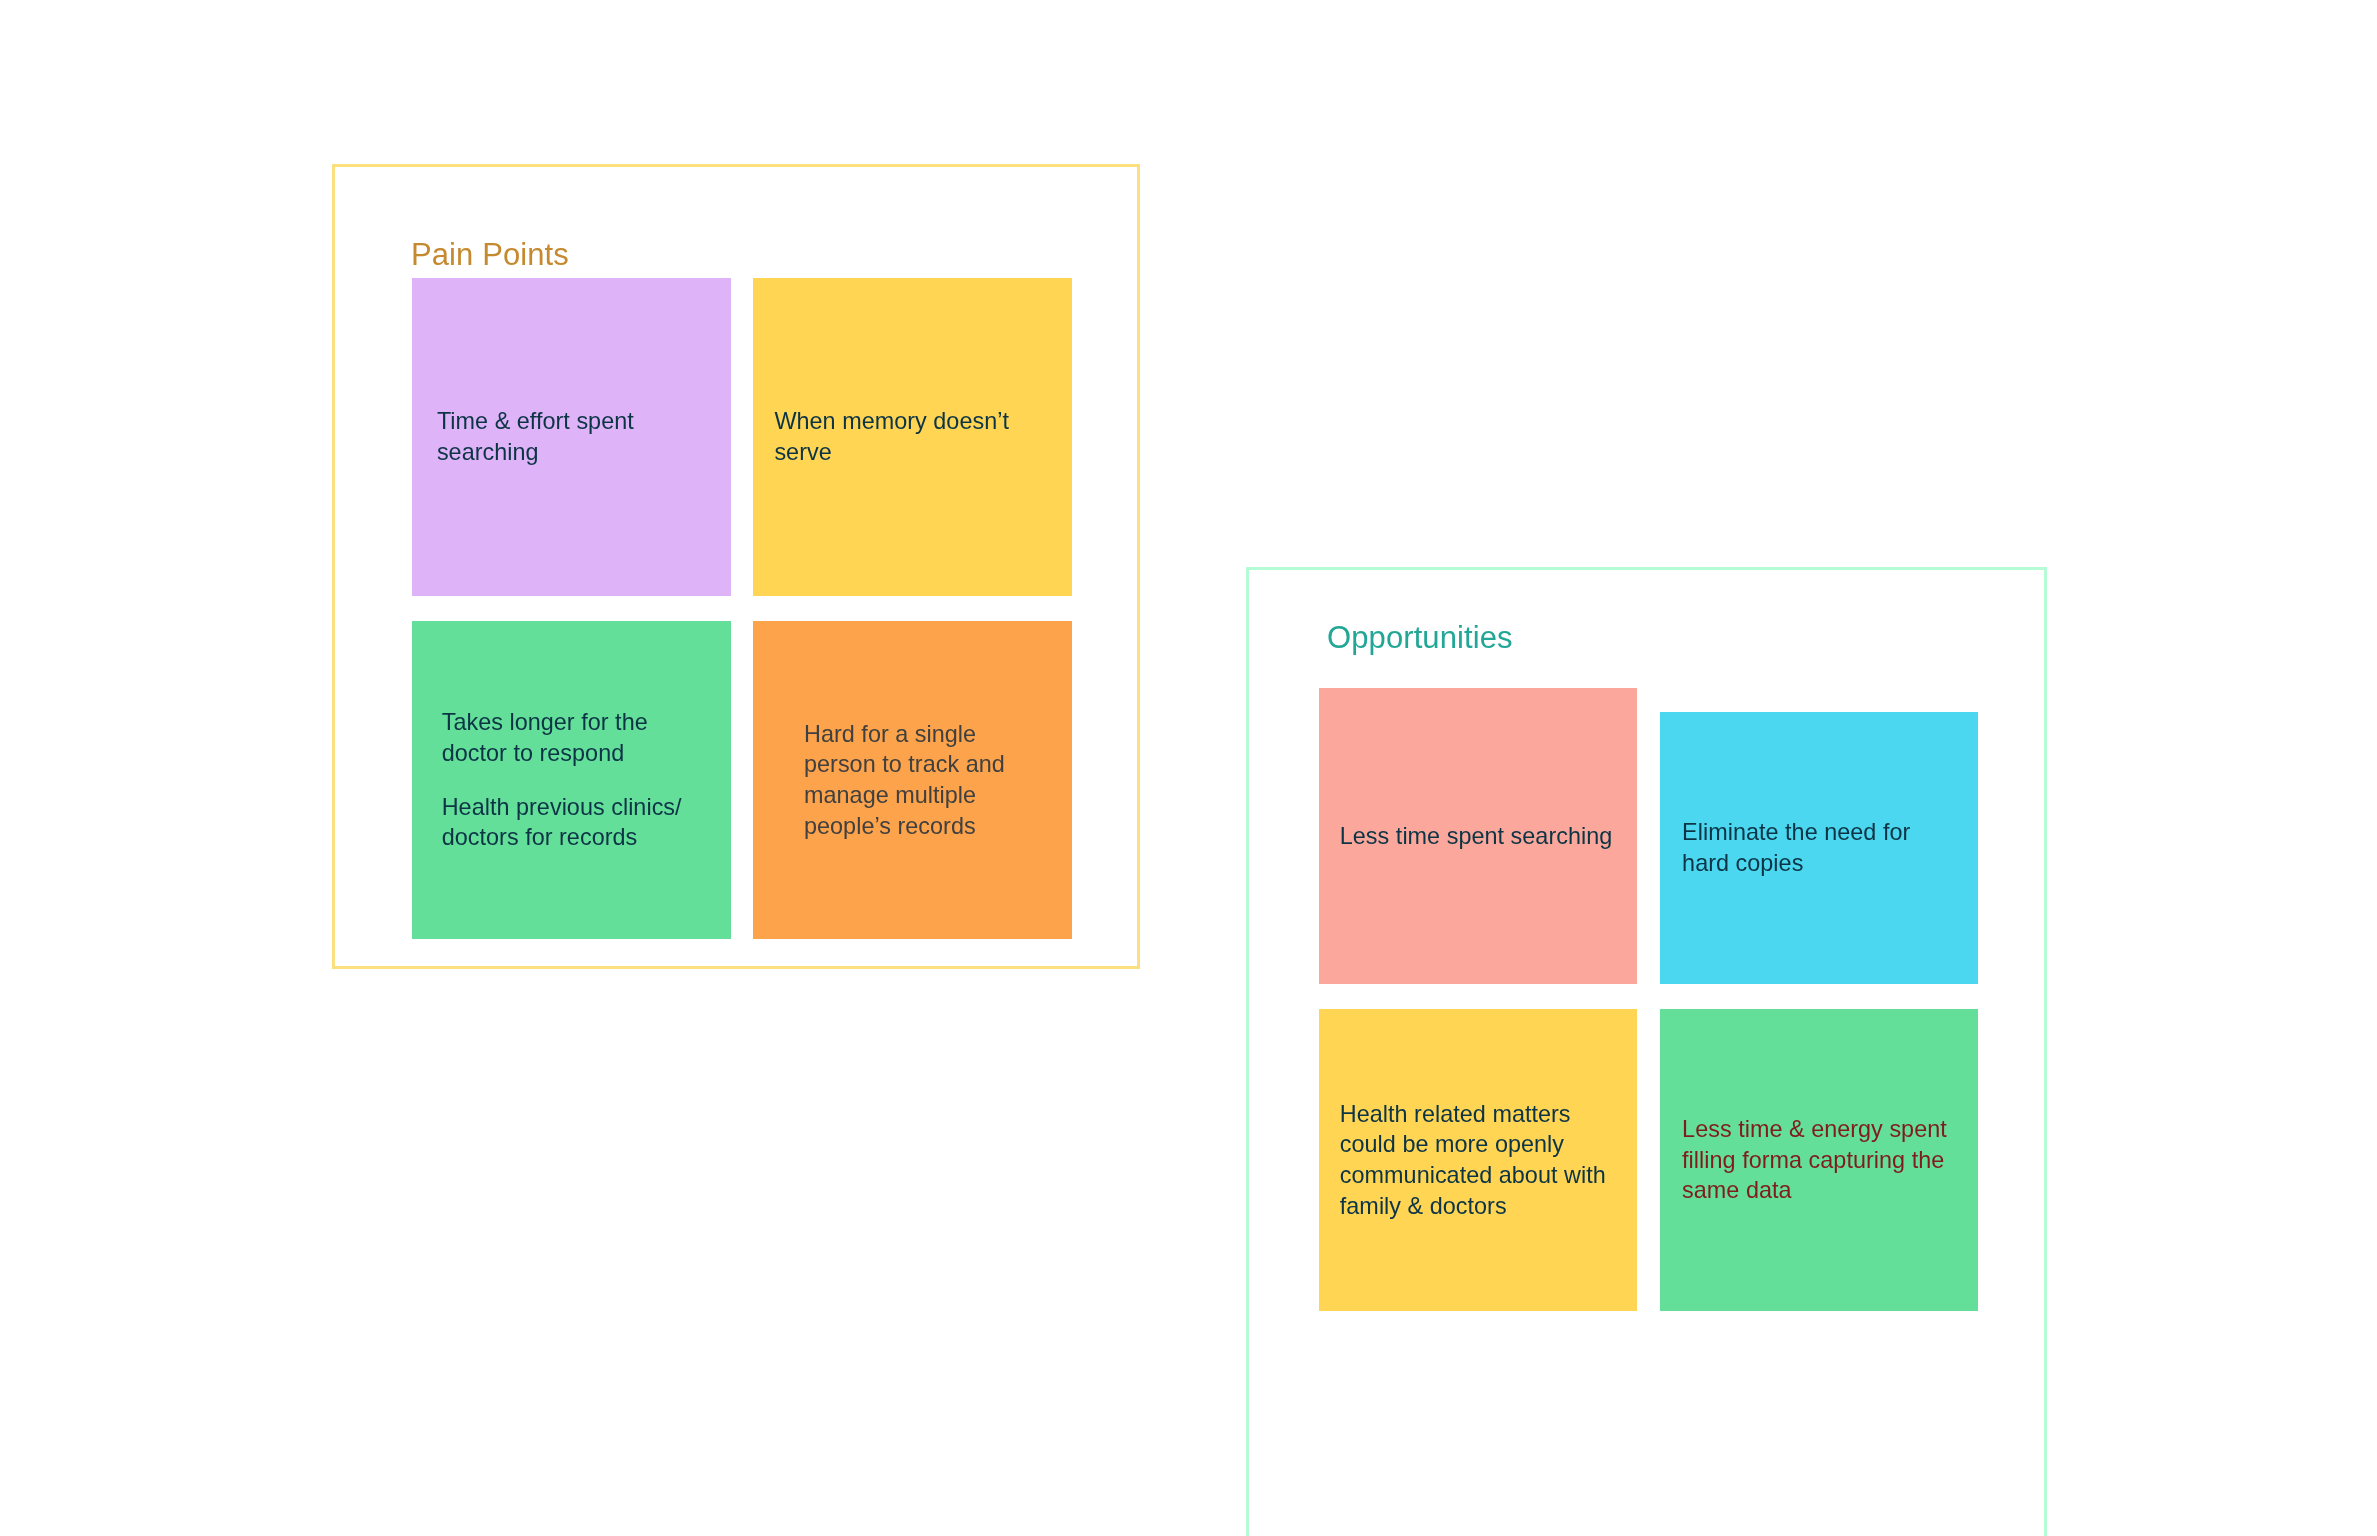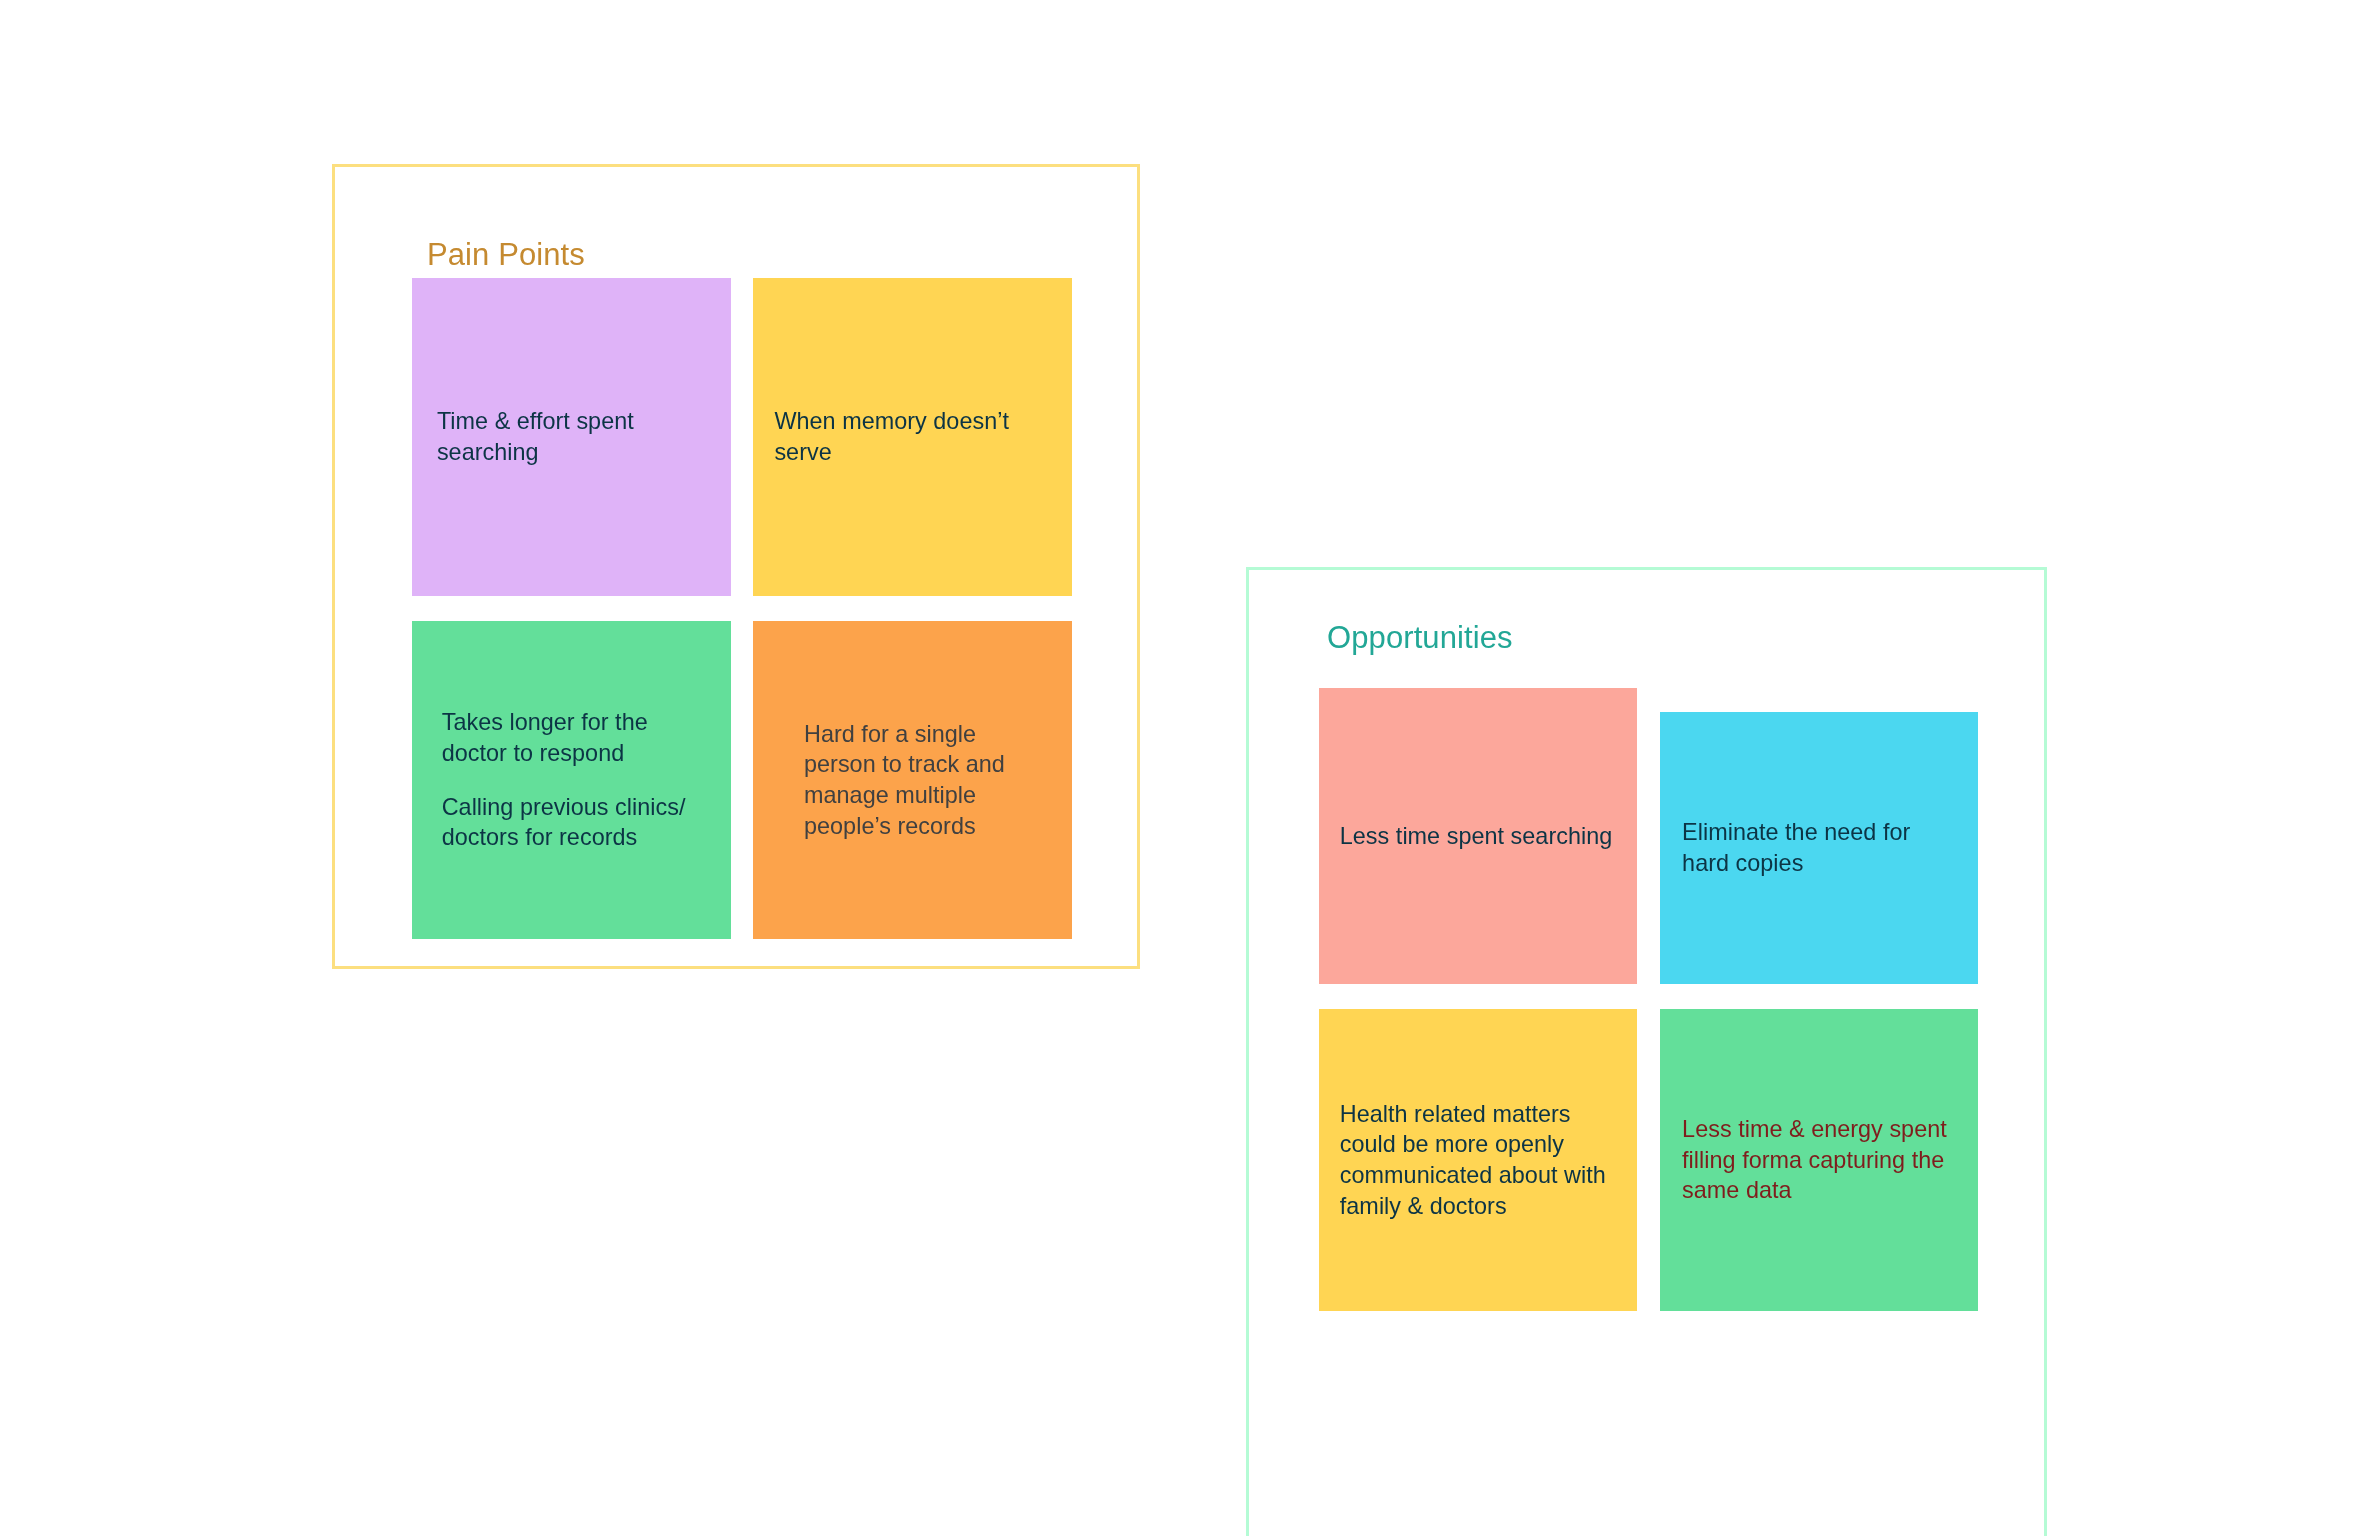--- a/index.html
+++ b/index.html
@@ -42,21 +42,21 @@
   }
 
   .section-title {
     position: absolute;
     margin: 0;
     font-weight: 400;
     letter-spacing: 0.1px;
     white-space: nowrap;
   }
   #pain-points-title {
-    left: 92px;
+    left: 76px;
     top: 70px;
     font-size: 31px;
     color: #C58A30;
   }
   #opportunities-title {
     left: 78px;
     top: 50px;
     font-size: 31px;
     color: #22A796;
   }
@@ -131,21 +131,21 @@
       <div class="card" id="card-pp-0" style="background: rgb(223, 179, 248);">
         <p style="color: rgb(12, 52, 69);">Time &amp; effort spent searching</p>
       </div>
 
       <div class="card" id="card-pp-1" style="background: rgb(255, 213, 83);">
         <p style="color: rgb(12, 52, 69);">When memory doesn’t serve</p>
       </div>
 
       <div class="card" id="card-pp-2" style="background: rgb(99, 223, 154);">
         <p style="color: rgb(12, 52, 69);">Takes longer for the doctor to respond</p>
-        <p style="color: rgb(12, 52, 69);">Calling previous clinics/ doctors for records</p>
+        <p style="color: rgb(12, 52, 69);">Health previous clinics/ doctors for records</p>
       </div>
 
       <div class="card" id="card-pp-3" style="background: rgb(252, 163, 75);">
         <p style="color: #404040; margin-left: 33px;">Hard for a single person to track and manage multiple people’s records</p>
       </div>
 
     </div>
   </section>
 
   <section class="section" id="opportunities-section" style="border-color: rgb(181, 251, 213);">

